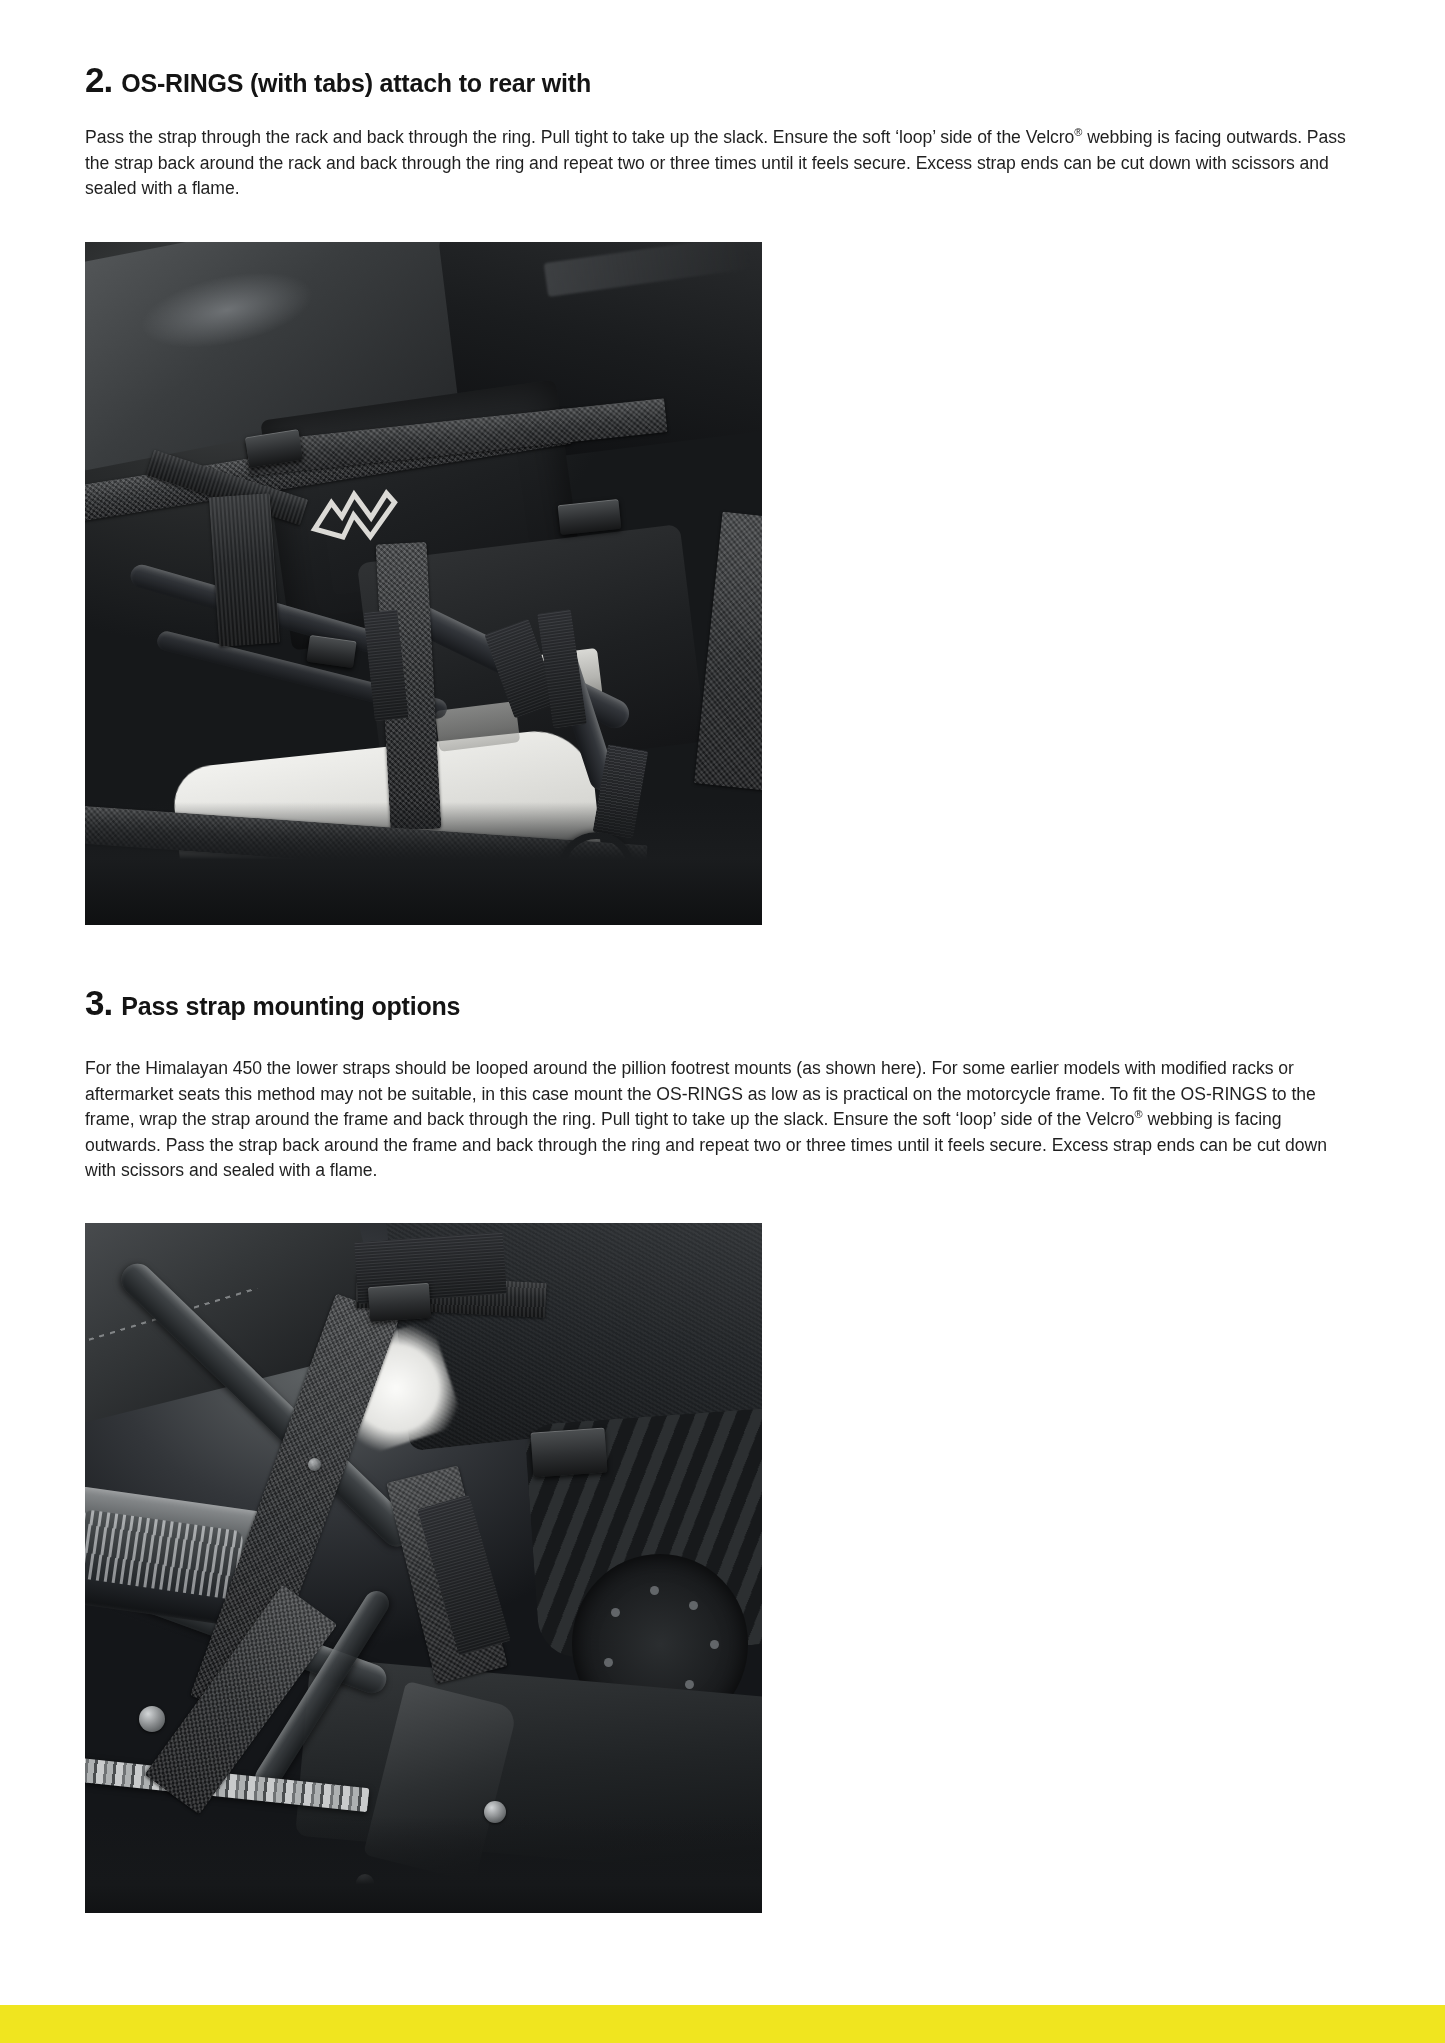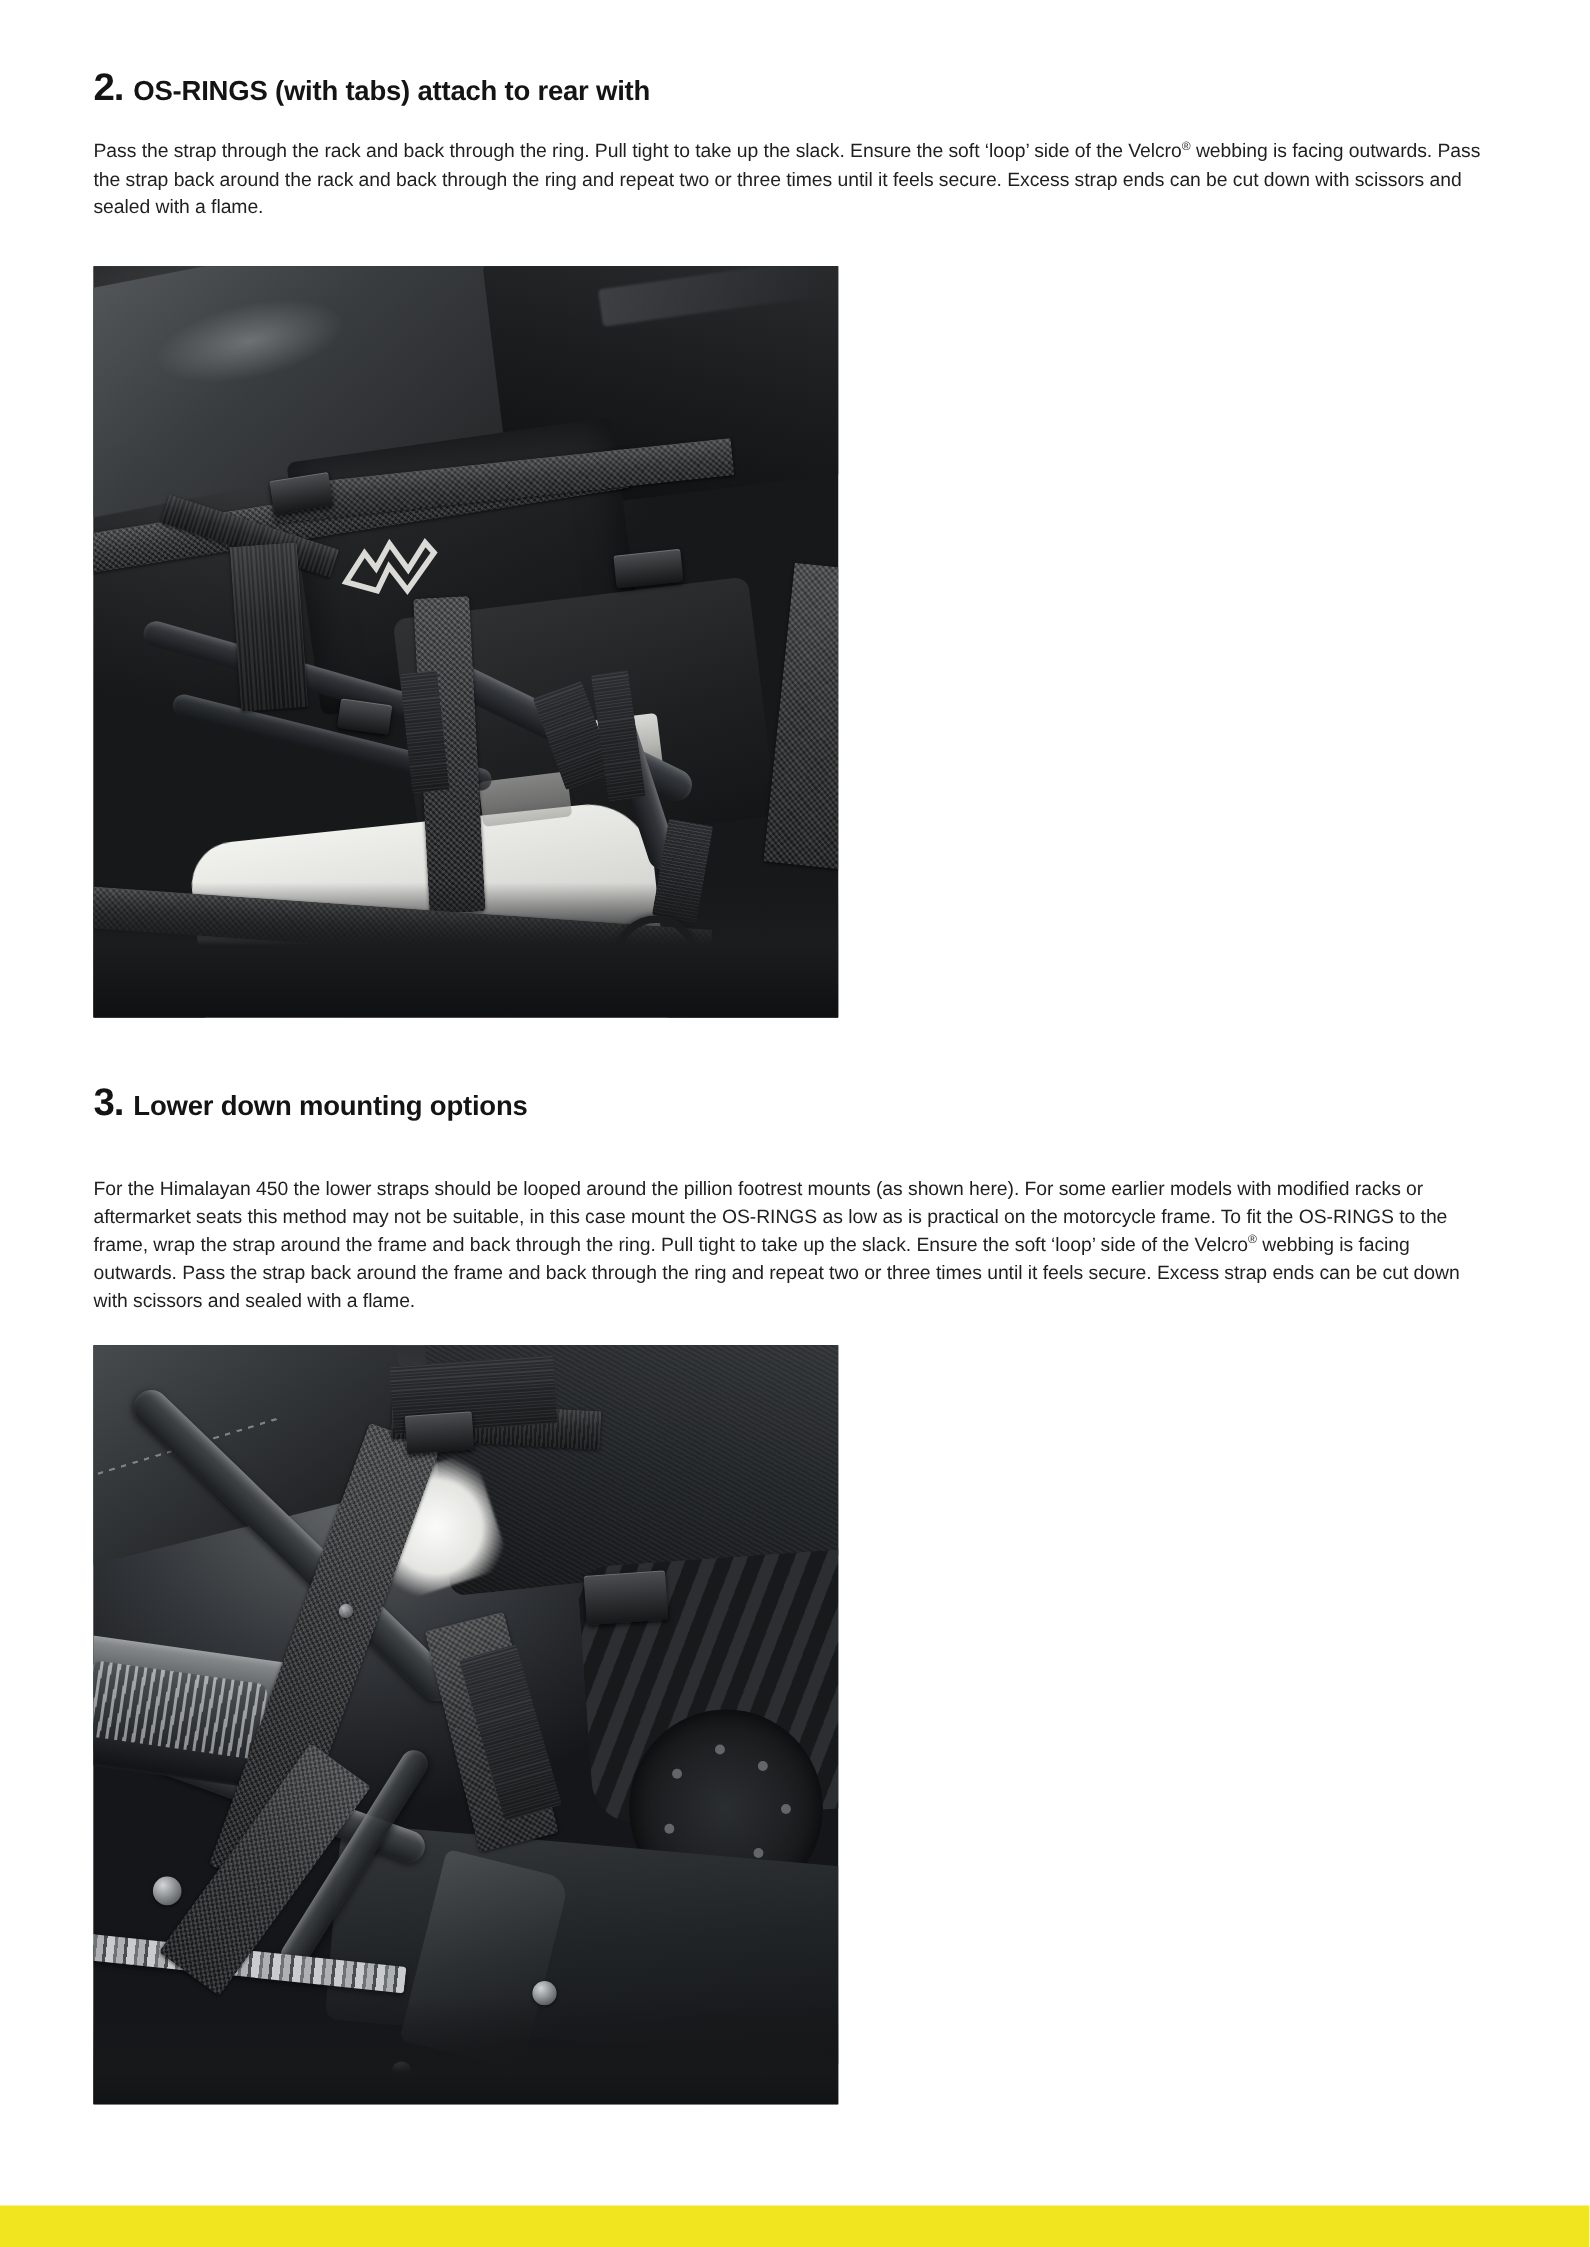--- a/index.html
+++ b/index.html
@@ -50,21 +50,21 @@
   }
 
   .body-copy {
     font-size: 17.6px;
     line-height: 25.5px;
     color: #1f1f1f;
     letter-spacing: -0.05px;
     max-width: 1265px;
   }
   #section-2 .body-copy { margin-top: 28px; }
-  #section-3 .body-copy { margin-top: 48px; }
+  #section-3 .body-copy { margin-top: 36px; }
   .body-copy sup { font-size: 11px; vertical-align: super; line-height: 0; }
 
   
   .photo {
     position: absolute;
     overflow: hidden;
     background: #101012;
   }
   #photo-rack {
     left: 85px; top: 242px;
@@ -345,21 +345,21 @@
     <div class="ph-layer buckle" style="left:33%;top:58%;width:7%;height:4%;transform:rotate(8deg);"></div>
 
     <div class="ph-layer ring" style="left:70%;bottom:3%;width:9%;height:8.5%;"></div>
 
     <div class="ph-layer p1-lowerdark"></div>
   </div>
 
   <div class="section" id="section-3">
     <div class="heading">
       <span class="num">3.</span>
-      <span class="htext">Lower down mounting options</span>
+      <span class="htext">Pass strap mounting options</span>
     </div>
     <p class="body-copy">For the Himalayan 450 the lower straps should be looped around the pillion footrest mounts (as shown here). For some earlier models with modified racks or aftermarket seats this method may not be suitable, in this case mount the OS-RINGS as low as is practical on the motorcycle frame. To fit the OS-RINGS to the frame, wrap the strap around the frame and back through the ring. Pull tight to take up the slack. Ensure the soft ‘loop’ side of the Velcro<sup>®</sup> webbing is facing outwards. Pass the strap back around the frame and back through the ring and repeat two or three times until it feels secure. Excess strap ends can be cut down with scissors and sealed with a flame.</p>
   </div>
 
   <div class="photo" id="photo-frame">
     <div class="ph-layer p2-bg"></div>
     <div class="ph-layer p2-seat"></div>
     <div class="ph-layer p2-seat-stitch"></div>
     <div class="ph-layer p2-pannier"></div>
     <div class="ph-layer p2-whitegap"></div>

